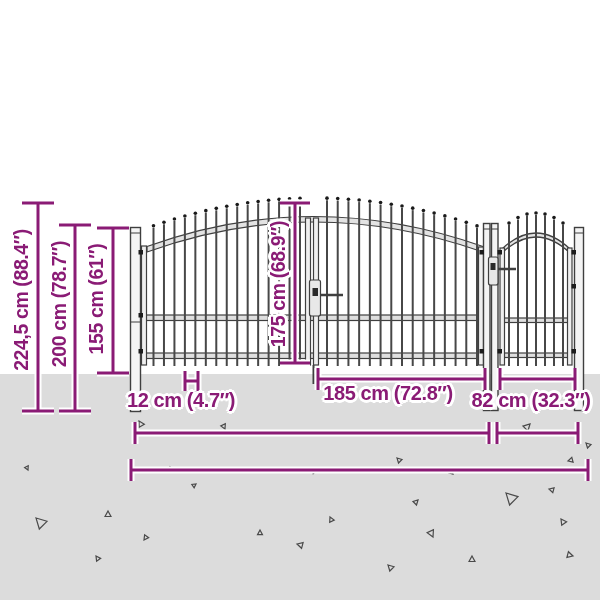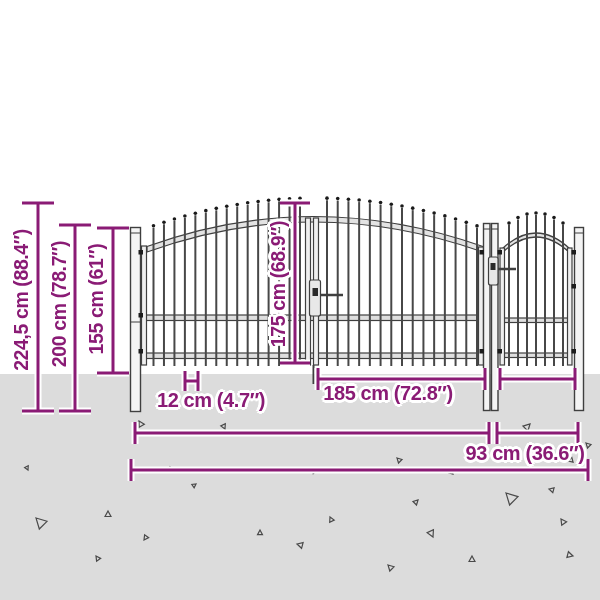--- a/index.html
+++ b/index.html
@@ -282,16 +282,16 @@
           <line x1="131" y1="459" x2="131" y2="481" stroke="#8a1b75" stroke-width="3" stroke-linecap="butt"></line>
           <line x1="588" y1="459" x2="588" y2="481" stroke="#8a1b75" stroke-width="3" stroke-linecap="butt"></line>
         </g>
       </g>
   </svg>
 
   <div class="dim-label vert" style="left:22px;top:300px">224,5 cm (88.4″)</div>
   <div class="dim-label vert" style="left:60px;top:304px">200 cm (78.7″)</div>
   <div class="dim-label vert" style="left:97px;top:299px">155 cm (61″)</div>
   <div class="dim-label vert" style="left:279px;top:284px">175 cm (68.9″)</div>
-  <div class="dim-label" style="left:211px;top:400px">12 cm (4.7″)</div>
+  <div class="dim-label" style="left:181px;top:400px">12 cm (4.7″)</div>
   <div class="dim-label" style="left:388px;top:393px">185 cm (72.8″)</div>
-  <div class="dim-label" style="left:525px;top:453px">93 cm (36.6″)</div>
+  <div class="dim-label" style="left:531px;top:400px">82 cm (32.3″)</div>
 </div>
 
 </body></html>

